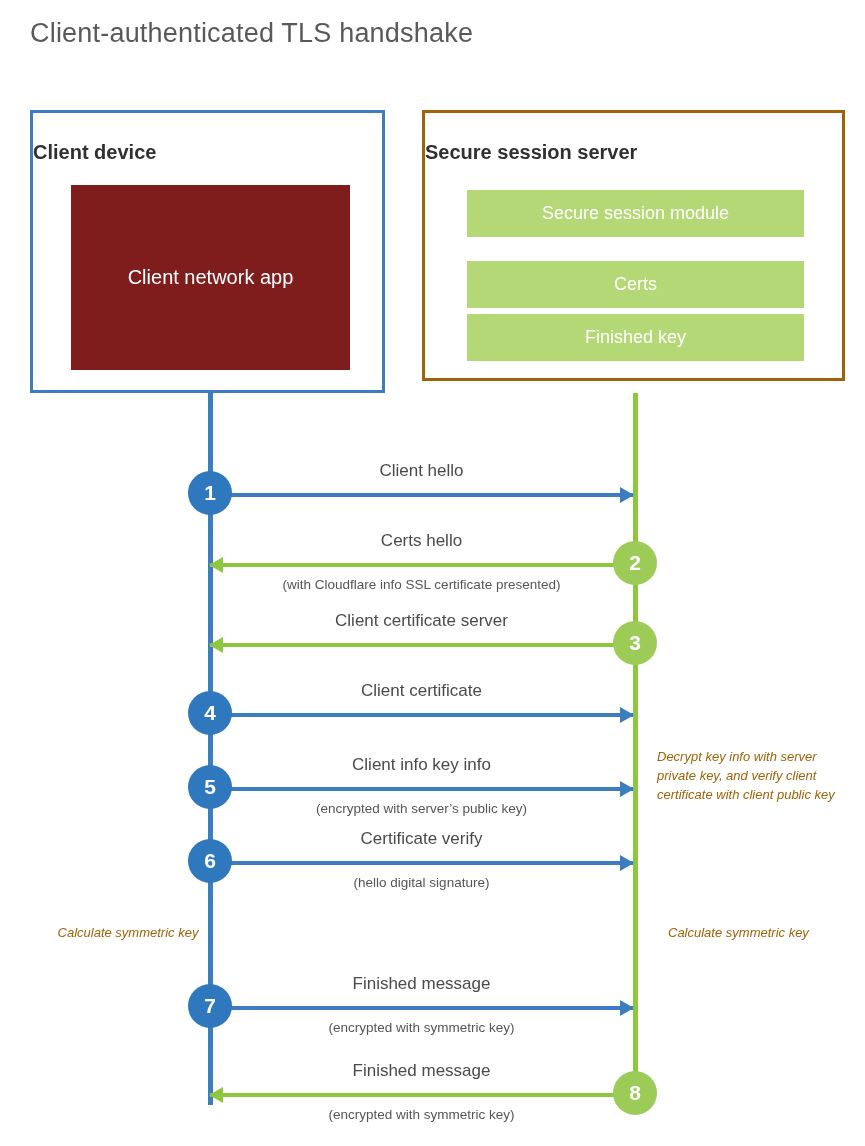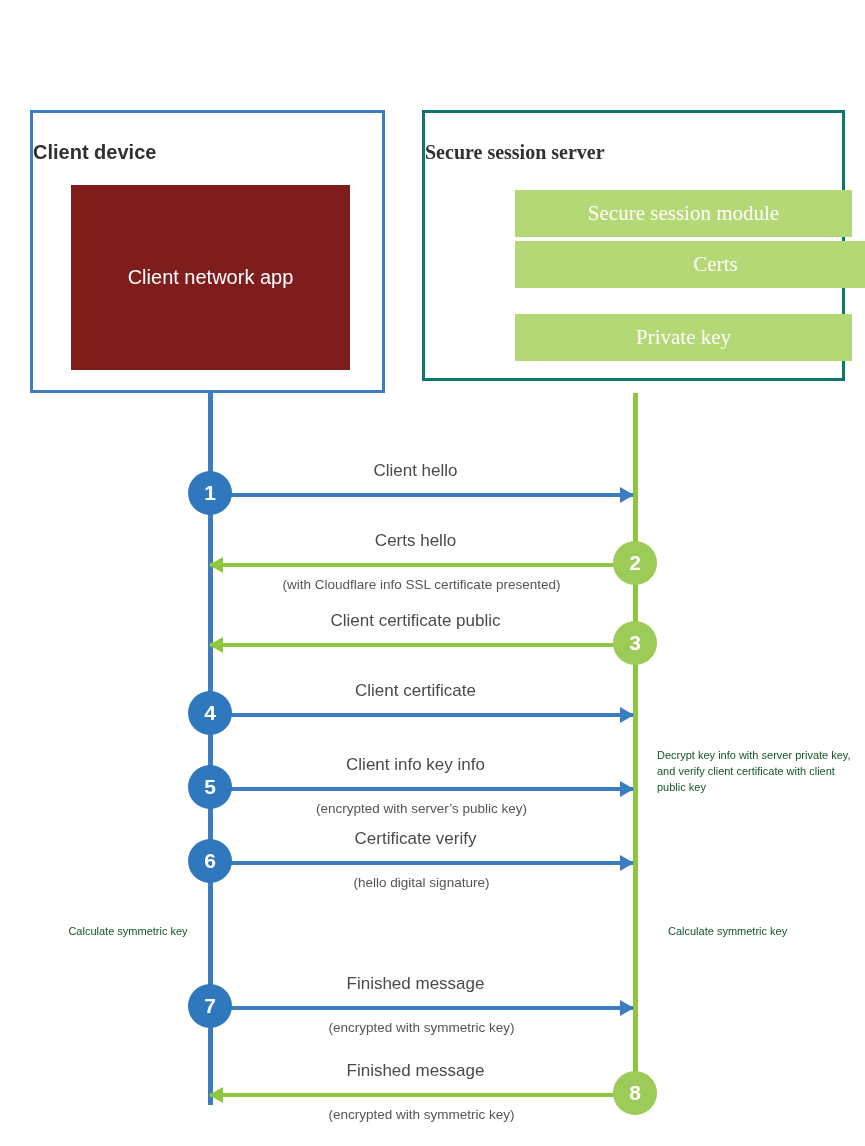--- a/index.html
+++ b/index.html
@@ -16,38 +16,38 @@
   
   .title{
     position:absolute;left:30px;top:18px;
     font-size:27px;font-weight:400;color:#58595b;
     letter-spacing:.2px;white-space:nowrap;
   }
 
   
   .box{position:absolute;background:#fff;box-sizing:border-box;}
   .box-client{left:30px;top:110px;width:355px;height:283px;border:3px solid #3c7cc0;}
-  .box-server{left:422px;top:110px;width:423px;height:271px;border:3px solid #0f766e;font-family:Liberation Serif, serif;}
+  .box-server{left:422px;top:110px;width:423px;height:271px;border:3px solid #a16207;}
   .box-title{
     position:absolute;left:0;right:0;top:28px;
     text-align:left;font-size:20px;font-weight:700;color:#303030;
   }
   .client-app{
     position:absolute;left:38px;top:72px;width:279px;height:185px;
     background:#7f1d1d;color:#fff;font-size:20px;font-weight:400;
     display:flex;align-items:center;justify-content:center;text-align:center;
     line-height:1.35;
   }
   .mod{
     position:absolute;left:42px;width:337px;height:47px;
-    background:#b5d877;color:#fff;font-size:21px;
-    display:flex;align-items:center;justify-content:center;margin-left:48px;
+    background:#b5d877;color:#fff;font-size:18px;
+    display:flex;align-items:center;justify-content:center;
   }
   .mod1{top:77px;}
-  .mod2{top:128px;padding-left:32px;}
+  .mod2{top:148px;}
   .mod3{top:201px;}
 
   
   .lifeline{position:absolute;width:5px;}
   .lifeline-client{left:208px;top:393px;height:712px;background:#3c7cc0;}
   .lifeline-server{left:633px;top:393px;height:700px;background:#8dc63f;}
 
   
   .msg{position:absolute;left:0;width:865px;height:0;}
   .arrow-line{
@@ -59,61 +59,62 @@
   .head.right{
     right:-1px;border-top:8px solid transparent;border-bottom:8px solid transparent;
     border-left:14px solid #3c7cc0;
   }
   .head.left{
     left:-1px;border-top:8px solid transparent;border-bottom:8px solid transparent;
     border-right:14px solid #8dc63f;
   }
 
   .msg-label{
-    position:absolute;left:204px;width:423px;text-align:center;
+    position:absolute;left:210px;width:423px;text-align:center;
     font-size:17px;color:#4a4a4a;bottom:12px;white-space:nowrap;
   }
   .msg-sub{
     position:absolute;left:210px;width:423px;text-align:center;
     font-size:13.5px;color:#555;top:14px;white-space:nowrap;
   }
 
   
   .circle{
     position:absolute;width:44px;height:44px;border-radius:50%;
     display:flex;align-items:center;justify-content:center;
     color:#fff;font-size:21px;font-weight:700;
   }
   .circle.blue{background:#3078bd;left:188px;}
   .circle.green{background:#9ccb58;left:613px;}
 
   
   .note{
-    position:absolute;font-size:11px;color:#14532d;line-height:1.45;
+    position:absolute;font-size:13px;color:#a16207;line-height:1.45;font-style:italic;
   }
   .note-decrypt{left:657px;top:748px;width:200px;text-align:left;}
   .note-calc-left{left:48px;top:924px;width:160px;text-align:center;}
   .note-calc-right{left:668px;top:924px;width:170px;text-align:left;}
 </style>
 </head>
 <body>
 
 <div class="canvas">
 
+  <div class="title">Client-authenticated TLS handshake</div>
 
   <div class="box box-client">
     <div class="box-title">Client device</div>
     <div class="client-app">Client network app</div>
   </div>
 
   <div class="box box-server">
     <div class="box-title">Secure session server</div>
     <div class="mod mod1">Secure session module</div>
     <div class="mod mod2">Certs</div>
-    <div class="mod mod3">Private key</div>
+    <div class="mod mod3">Finished key</div>
   </div>
 
   <div class="lifeline lifeline-client"></div>
   <div class="lifeline lifeline-server"></div>
 
   <div class="msg" style="top:493px">
     <div class="msg-label">Client hello</div>
     <div class="arrow-line blue">
         <span class="head right"></span>
       </div>
@@ -123,21 +124,21 @@
   <div class="msg" style="top:563px">
     <div class="msg-label">Certs hello</div>
     <div class="arrow-line green">
         <span class="head left"></span>
       </div>
     <div class="msg-sub">(with Cloudflare info SSL certificate presented)</div>
   </div>
   <div class="circle green" style="top:541px">2</div>
 
   <div class="msg" style="top:643px">
-    <div class="msg-label">Client certificate public</div>
+    <div class="msg-label">Client certificate server</div>
     <div class="arrow-line green">
         <span class="head left"></span>
       </div>
   </div>
   <div class="circle green" style="top:621px">3</div>
 
   <div class="msg" style="top:713px">
     <div class="msg-label">Client certificate</div>
     <div class="arrow-line blue">
         <span class="head right"></span>

